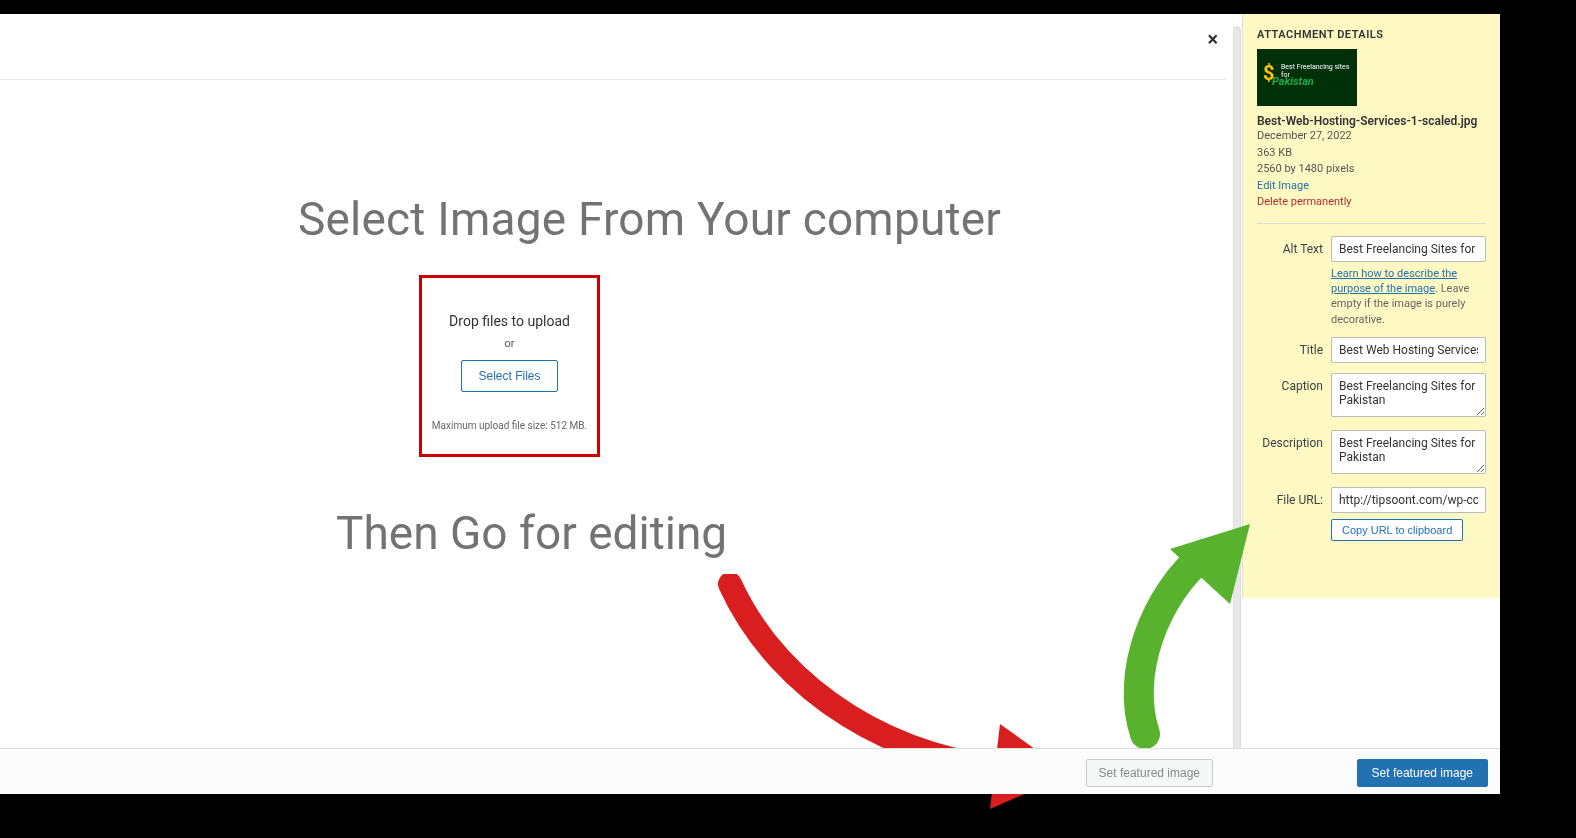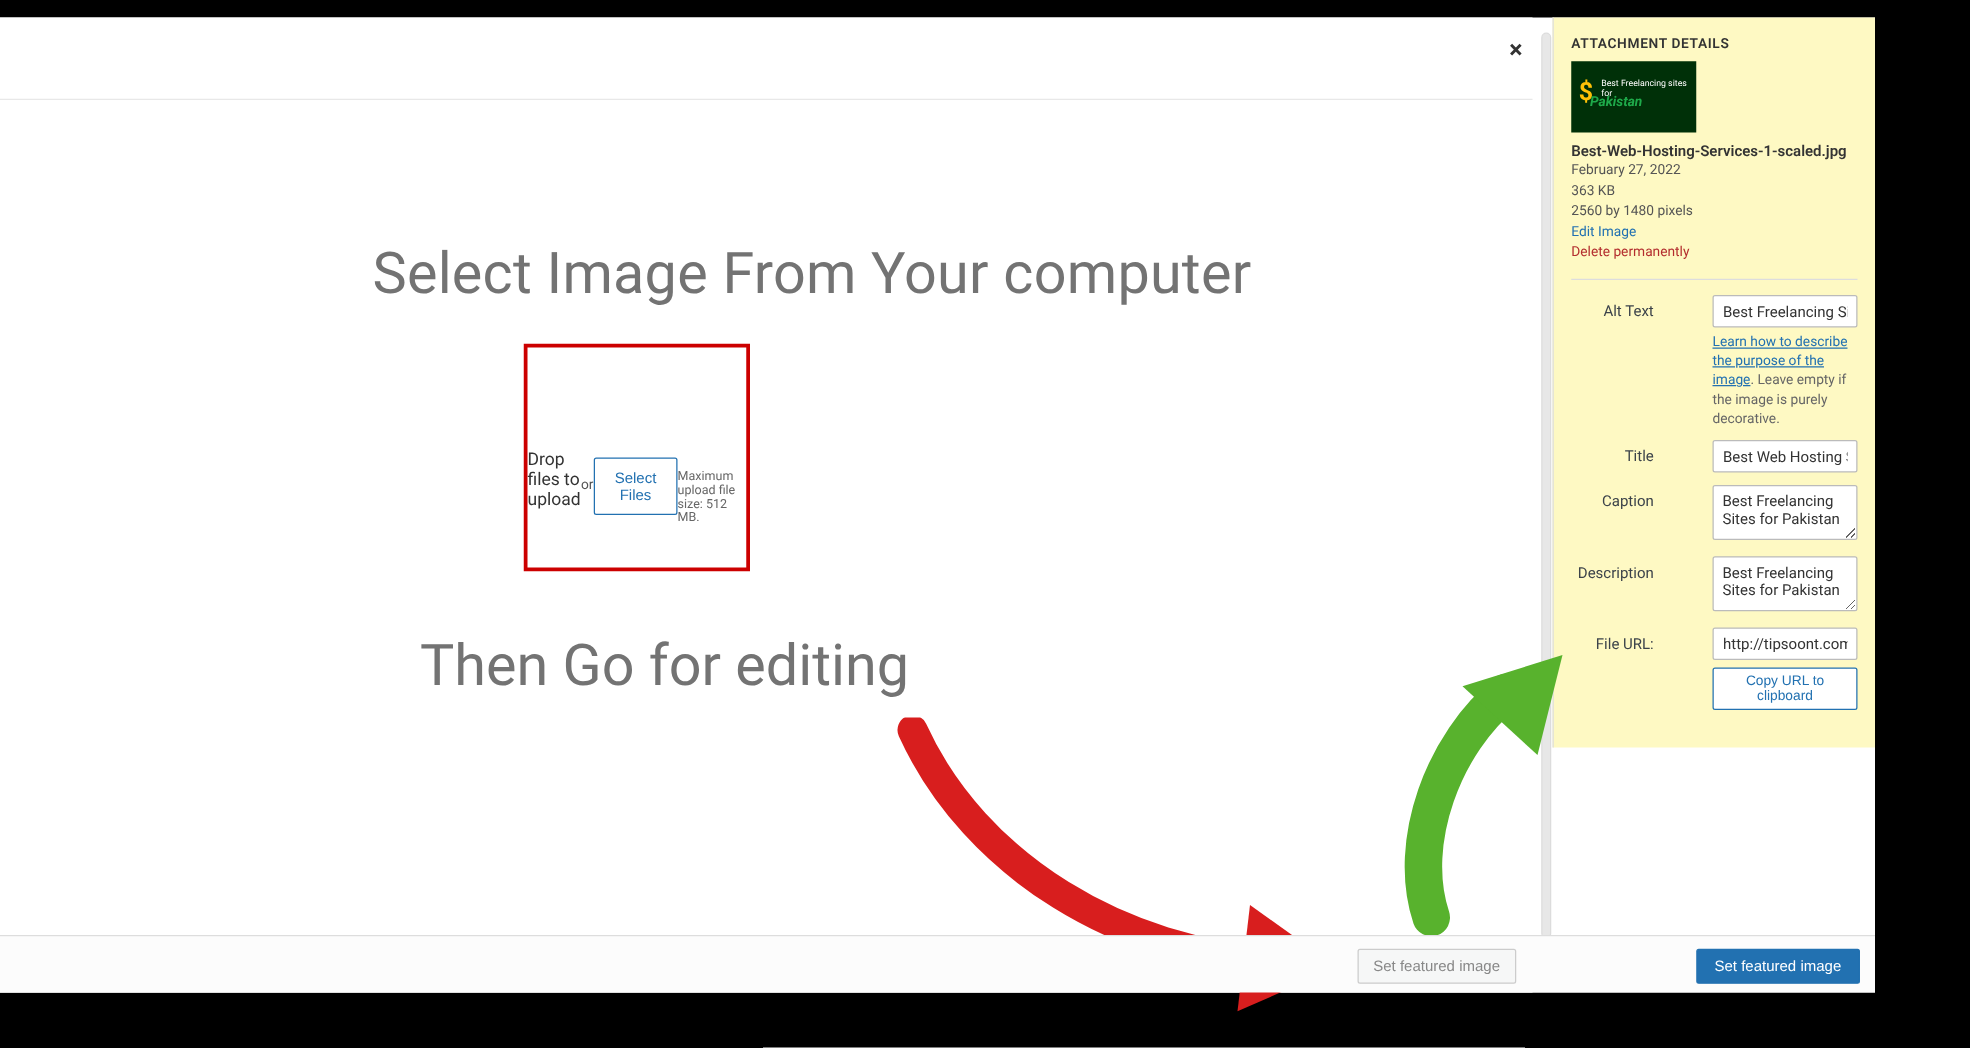--- a/index.html
+++ b/index.html
@@ -4,37 +4,37 @@
 <style>
 * { box-sizing: border-box; margin: 0; padding: 0; }
 body { font-family: -apple-system, BlinkMacSystemFont, "Segoe UI", Roboto, Arial, sans-serif; background: #000; width: 1576px; height: 838px; overflow: hidden; position: relative; }
 .frame { position: absolute; top: 14px; left: 0; width: 1500px; height: 780px; background: #fff; }
 .main-area { position: absolute; left: 0; top: 0; width: 1226px; height: 780px; background: #fff; }
 .main-area::before { content:""; position:absolute; left:0; top:65px; width:100%; height:1px; background:#e8e8e8; }
 .close-x { position: absolute; top: 13px; right: 8px; font-size: 20px; color: #333; cursor: pointer; font-weight: bold; }
 .heading { position: absolute; font-weight: 400; color: #737373; }
 .h1 { top: 178px; left: 298px; font-size: 46px; letter-spacing: 0.2px; }
 .h2 { top: 492px; left: 336px; font-size: 46px; }
-.upload-box { position: absolute; top: 261px; left: 419px; width: 181px; height: 182px; border: 3px solid #c00; background: #fff; display: flex; flex-direction: row; align-items: center; padding-top: 35px; }
+.upload-box { position: absolute; top: 261px; left: 419px; width: 181px; height: 182px; border: 3px solid #c00; background: #fff; display: flex; flex-direction: column; align-items: center; padding-top: 35px; }
 .drop-text { font-size: 14px; color: #333; }
 .or-text { font-size: 11px; color: #555; margin-top: 8px; }
 .select-files-btn { margin-top: 10px; border: 1px solid #2271b1; color: #2271b1; background: #fff; padding: 8px 16px; font-size: 12px; cursor: pointer; border-radius: 2px; }
 .max-text { font-size: 10px; color: #666; margin-top: 28px; }
 .sidebar { position: absolute; right: 0; top: 0; width: 258px; height: 584px; background: #fef9c3; border-left: 1px solid #ddd; padding: 14px 14px 60px 14px; font-size: 12px; color: #3c434a; overflow: hidden; }
 .sidebar-title { font-size: 11px; font-weight: 600; letter-spacing: 0.5px; color: #333; margin-bottom: 8px; }
 .thumb { width: 100px; height: 57px; background: #003008; position: relative; margin-bottom: 8px; overflow:hidden; }
 .thumb .dollar { position:absolute; left:6px; top:12px; color:#ffc107; font-size:20px; font-weight:bold; }
 .thumb .line1 { position:absolute; left:24px; top:14px; font-size:7px; color:#fff; }
 .thumb .line2 { position:absolute; left:15px; top:26px; font-size:11px; color:#1eaa4a; font-weight:bold; font-style:italic; }
 .filename { font-size: 12px; font-weight: 600; color: #333; word-break: break-all; }
 .meta { font-size: 11px; color: #555; line-height: 1.5; }
 .link { color: #2271b1; text-decoration: underline; cursor: pointer; }
 .del { color: #b32d2e; cursor: pointer; }
 .divider { border-top: 1px solid #ddd; margin: 12px 0; }
-.field-row { display: flex; margin-bottom: 10px; gap: 39px; }
+.field-row { display: flex; margin-bottom: 10px; }
 .field-row.top { align-items: flex-start; }
 .field-label { width: 74px; text-align: right; font-size: 12px; color: #3c434a; padding-right: 8px; line-height: 1.3; padding-top: 6px; }
 .field-control { flex: 1; }
 .field-control input, .field-control textarea { width: 100%; border: 1px solid #bbb; padding: 5px 7px; font-size: 12px; color: #333; font-family: inherit; border-radius: 2px; background:#fff; }
 .field-control textarea { resize: both; height: 44px; }
 .help { font-size: 11px; color: #666; margin-top: 4px; line-height: 1.4; }
 .copy-btn { border: 1px solid #2271b1; color: #2271b1; background: #fff; padding: 4px 10px; font-size: 11px; cursor: pointer; border-radius: 2px; margin-top: 6px; }
 .footer { position: absolute; left: 0; right: 0; bottom: 0; height: 46px; background: #fcfcfc; border-top: 1px solid #ddd; }
 .footer-left { position: absolute; right: 287px; top: 10px; }
 .footer-right { position: absolute; right: 12px; top: 10px; }
@@ -74,21 +74,21 @@
   </div>
 
   <div class="sidebar">
     <div class="sidebar-title">ATTACHMENT DETAILS</div>
     <div class="thumb">
       <span class="dollar">$</span>
       <span class="line1">Best Freelancing sites for</span>
       <span class="line2">Pakistan</span>
     </div>
     <div class="filename">Best-Web-Hosting-Services-1-scaled.jpg</div>
-    <div class="meta">February 27, 2022</div>
+    <div class="meta">December 27, 2022</div>
     <div class="meta">363 KB</div>
     <div class="meta">2560 by 1480 pixels</div>
     <div class="meta"><span class="link" style="text-decoration:none">Edit Image</span></div>
     <div class="meta"><span class="del">Delete permanently</span></div>
     <div class="divider"></div>
 
     <div class="field-row top">
       <div class="field-label">Alt Text</div>
       <div class="field-control">
         <input type="text" value="Best Freelancing Sites for Pakistan" style="">

